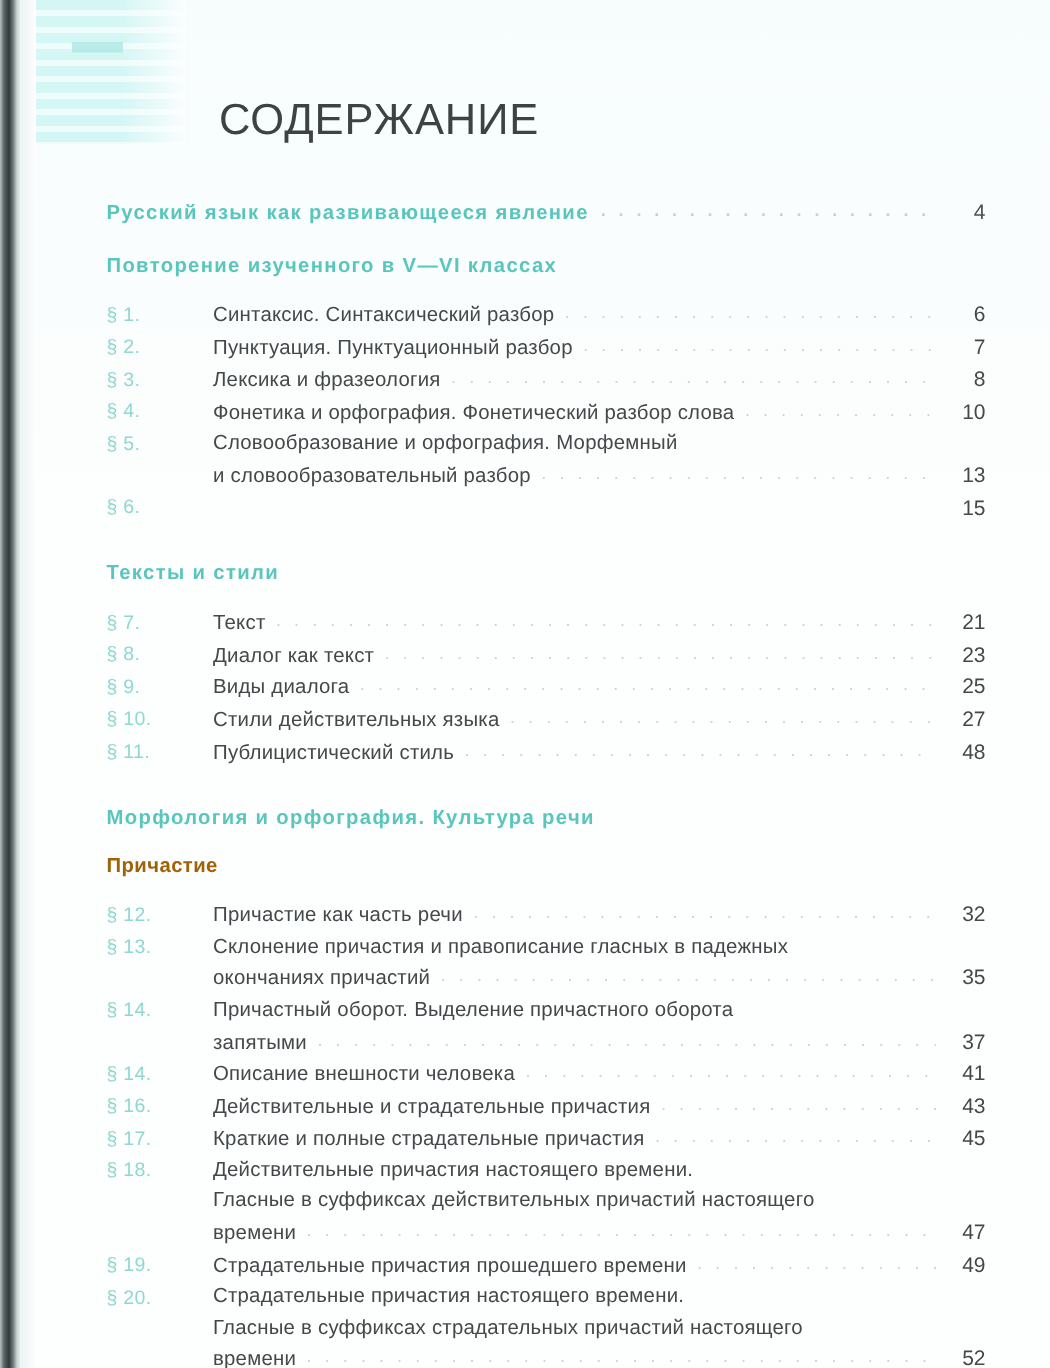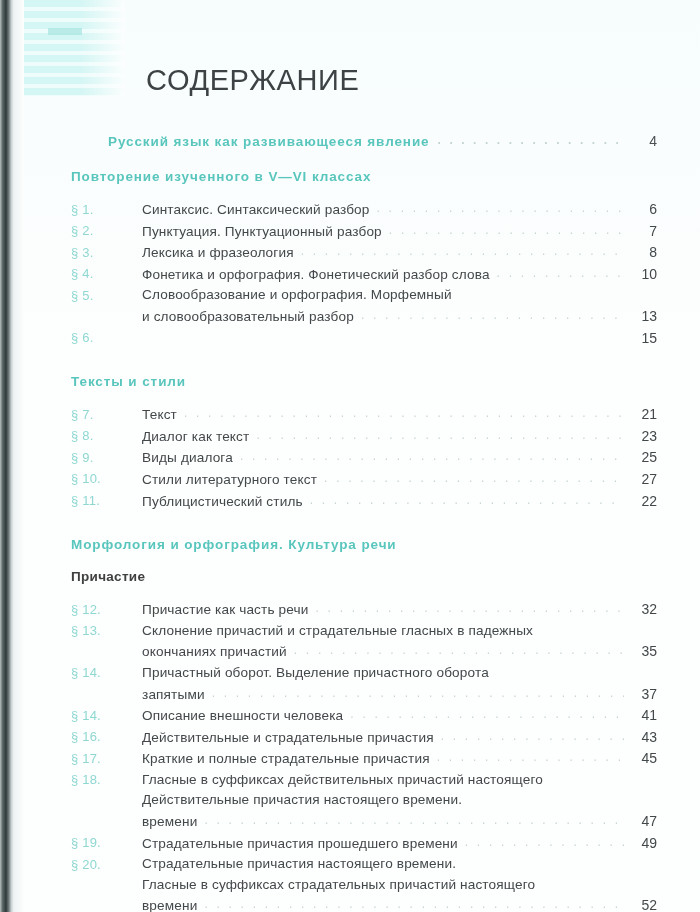--- a/index.html
+++ b/index.html
@@ -126,21 +126,20 @@
     font-weight: bold;
     font-size: 13.5px;
     letter-spacing: .9px;
     line-height: 21px;
     margin: 0;
     white-space: nowrap;
   }
   .sec-head.with-page {
     display: flex;
     align-items: flex-end;
-    margin-left: 37px;
   }
   .sec-head .sh-text { flex: 0 0 auto; }
   .sec-head .sh-dots {
     flex: 1 1 auto;
     margin: 0 8px;
     overflow: hidden;
     white-space: nowrap;
     color: #c3d3d2;
     font-size: 12px;
     letter-spacing: 2.6px;
@@ -151,21 +150,21 @@
     flex: 0 0 auto;
     width: 26px;
     text-align: right;
     color: #4b5052;
     font-weight: 400;
     font-size: 14px;
     letter-spacing: 0;
   }
 
   .sub-head {
-    color: #404040;
+    color: #a16207;
     font-weight: bold;
     font-size: 13.5px;
     letter-spacing: .3px;
     line-height: 20px;
     margin: 0;
   }
 
   .gap-sm { height: 7px; }
   .gap-md { height: 12px; }
   .gap-xl { height: 22px; }
@@ -340,33 +339,33 @@
               <span class="txt">Виды диалога</span>
               <span class="dots">. . . . . . . . . . . . . . . . . . . . . . . . . . . . . . . . . . . . . . . . . . . . . . . . . . . . . . . . . . . . . . . . . . . . . . . . . . . . . . . . . . . . . . . . . . . . . . . . . . . . . . . . . . . . . . . . . . . . . . . .</span>
               <span class="pg">25</span>
             </div>
           </div>
         </div>
         <div class="entry">
           <div class="para">§ 10.</div>
           <div class="body">
             <div class="eline">
-              <span class="txt">Стили литературного текст</span>
+              <span class="txt">Стили действительных языка</span>
               <span class="dots">. . . . . . . . . . . . . . . . . . . . . . . . . . . . . . . . . . . . . . . . . . . . . . . . . . . . . . . . . . . . . . . . . . . . . . . . . . . . . . . . . . . . . . . . . . . . . . . . . . . . . . . . . . . . . . . . . . . . . . . .</span>
               <span class="pg">27</span>
             </div>
           </div>
         </div>
         <div class="entry">
           <div class="para">§ 11.</div>
           <div class="body">
             <div class="eline">
               <span class="txt">Публицистический стиль</span>
               <span class="dots">. . . . . . . . . . . . . . . . . . . . . . . . . . . . . . . . . . . . . . . . . . . . . . . . . . . . . . . . . . . . . . . . . . . . . . . . . . . . . . . . . . . . . . . . . . . . . . . . . . . . . . . . . . . . . . . . . . . . . . . .</span>
-              <span class="pg">22</span>
+              <span class="pg">48</span>
             </div>
           </div>
         </div>
         <div class="gap-xl"></div>
         <div class="sec-head"><span class="sh-text">Морфология и орфография. Культура речи</span></div>
         <div class="gap-md"></div>
         <div class="sub-head">Причастие</div>
         <div class="gap-md"></div>
         <div class="entry">
           <div class="para">§ 12.</div>
@@ -375,21 +374,21 @@
               <span class="txt">Причастие как часть речи</span>
               <span class="dots">. . . . . . . . . . . . . . . . . . . . . . . . . . . . . . . . . . . . . . . . . . . . . . . . . . . . . . . . . . . . . . . . . . . . . . . . . . . . . . . . . . . . . . . . . . . . . . . . . . . . . . . . . . . . . . . . . . . . . . . .</span>
               <span class="pg">32</span>
             </div>
           </div>
         </div>
         <div class="entry">
           <div class="para">§ 13.</div>
           <div class="body">
             <div class="eline nodots nopage">
-              <span class="txt">Склонение причастий и страдательные гласных в падежных</span>
+              <span class="txt">Склонение причастия и правописание гласных в падежных</span>
               <span class="dots">. . . . . . . . . . . . . . . . . . . . . . . . . . . . . . . . . . . . . . . . . . . . . . . . . . . . . . . . . . . . . . . . . . . . . . . . . . . . . . . . . . . . . . . . . . . . . . . . . . . . . . . . . . . . . . . . . . . . . . . .</span>
               <span class="pg"></span>
             </div>
             <div class="eline">
               <span class="txt">окончаниях причастий</span>
               <span class="dots">. . . . . . . . . . . . . . . . . . . . . . . . . . . . . . . . . . . . . . . . . . . . . . . . . . . . . . . . . . . . . . . . . . . . . . . . . . . . . . . . . . . . . . . . . . . . . . . . . . . . . . . . . . . . . . . . . . . . . . . .</span>
               <span class="pg">35</span>
             </div>
           </div>
         </div>
@@ -435,26 +434,26 @@
               <span class="txt">Краткие и полные страдательные причастия</span>
               <span class="dots">. . . . . . . . . . . . . . . . . . . . . . . . . . . . . . . . . . . . . . . . . . . . . . . . . . . . . . . . . . . . . . . . . . . . . . . . . . . . . . . . . . . . . . . . . . . . . . . . . . . . . . . . . . . . . . . . . . . . . . . .</span>
               <span class="pg">45</span>
             </div>
           </div>
         </div>
         <div class="entry">
           <div class="para">§ 18.</div>
           <div class="body">
             <div class="eline nodots nopage">
+              <span class="txt">Действительные причастия настоящего времени.</span>
+              <span class="dots">. . . . . . . . . . . . . . . . . . . . . . . . . . . . . . . . . . . . . . . . . . . . . . . . . . . . . . . . . . . . . . . . . . . . . . . . . . . . . . . . . . . . . . . . . . . . . . . . . . . . . . . . . . . . . . . . . . . . . . . .</span>
+              <span class="pg"></span>
+            </div>
+            <div class="eline nodots nopage">
               <span class="txt">Гласные в суффиксах действительных причастий настоящего</span>
-              <span class="dots">. . . . . . . . . . . . . . . . . . . . . . . . . . . . . . . . . . . . . . . . . . . . . . . . . . . . . . . . . . . . . . . . . . . . . . . . . . . . . . . . . . . . . . . . . . . . . . . . . . . . . . . . . . . . . . . . . . . . . . . .</span>
-              <span class="pg"></span>
-            </div>
-            <div class="eline nodots nopage">
-              <span class="txt">Действительные причастия настоящего времени.</span>
               <span class="dots">. . . . . . . . . . . . . . . . . . . . . . . . . . . . . . . . . . . . . . . . . . . . . . . . . . . . . . . . . . . . . . . . . . . . . . . . . . . . . . . . . . . . . . . . . . . . . . . . . . . . . . . . . . . . . . . . . . . . . . . .</span>
               <span class="pg"></span>
             </div>
             <div class="eline">
               <span class="txt">времени</span>
               <span class="dots">. . . . . . . . . . . . . . . . . . . . . . . . . . . . . . . . . . . . . . . . . . . . . . . . . . . . . . . . . . . . . . . . . . . . . . . . . . . . . . . . . . . . . . . . . . . . . . . . . . . . . . . . . . . . . . . . . . . . . . . .</span>
               <span class="pg">47</span>
             </div>
           </div>
         </div>

